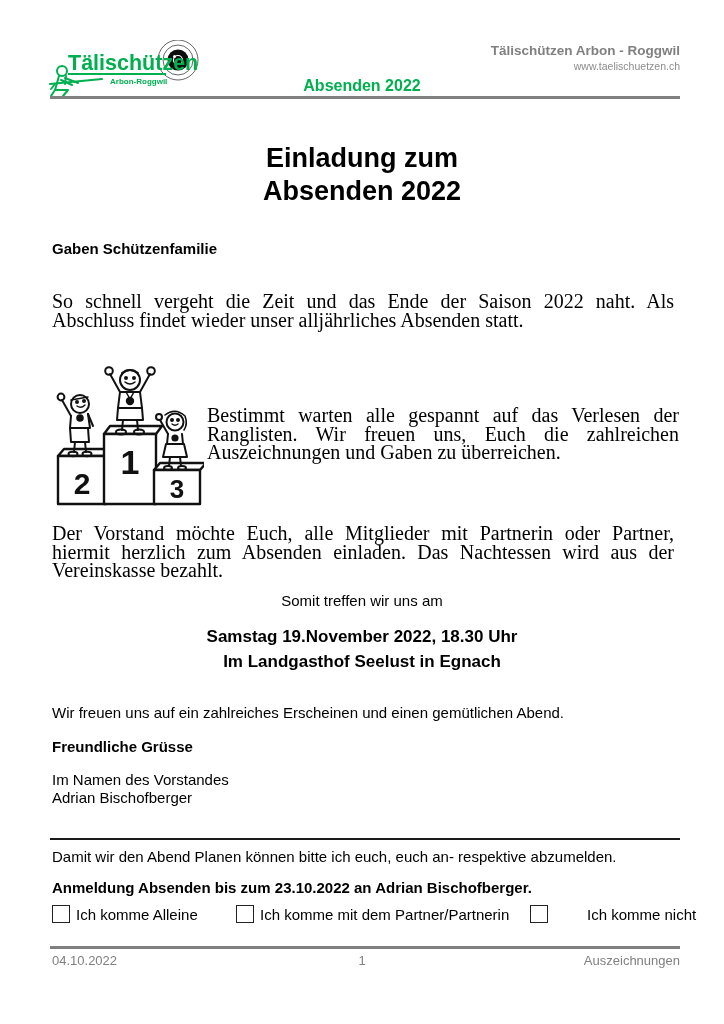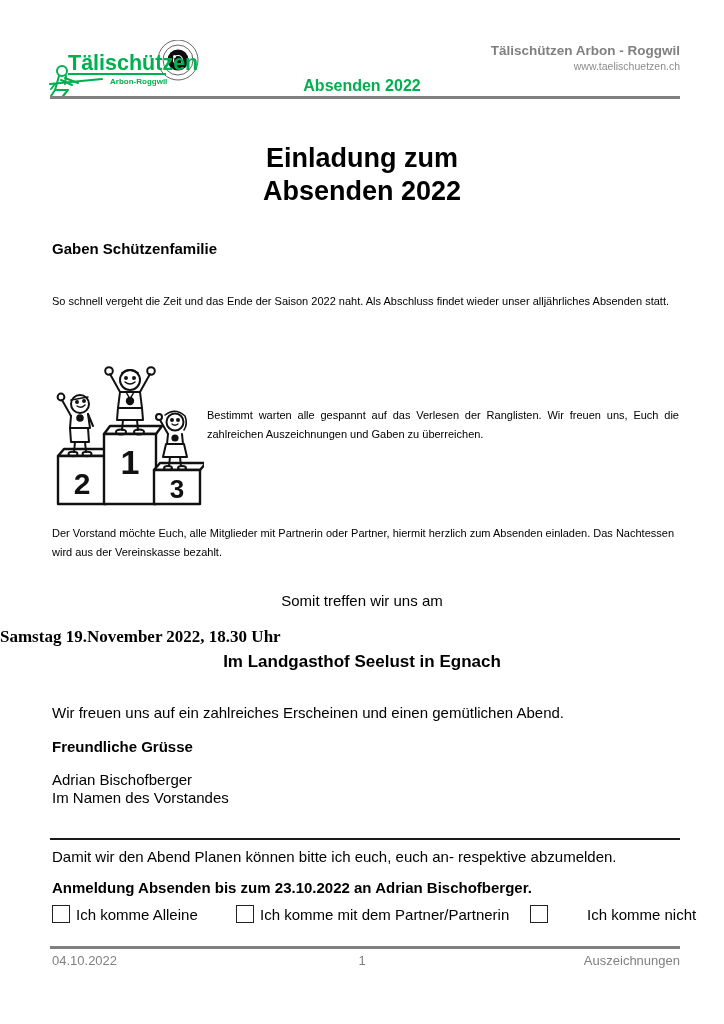--- a/index.html
+++ b/index.html
@@ -17,27 +17,27 @@
     font-size:16px; font-weight:bold; color:#00B04F;
   }
   .header-rule { position:absolute; left:50px; right:44px; top:96px; height:3px; background:#808080; }
   
   .main-title {
     position:absolute; left:0; top:142px; width:100%; text-align:center;
     font-size:27px; font-weight:bold; line-height:33px;
   }
   
   .salutation { position:absolute; left:52px; top:240px; font-size:15px; font-weight:bold; }
-  .para { font-size:11px; line-height:18.5px; text-align:justify; }
+  .para { font-size:20px; line-height:18.5px; text-align:justify;font-family:Liberation Serif, serif; }
   .para1 { position:absolute; left:52px; top:292px; width:622px; }
   .podium-svg { position:absolute; left:54px; top:356px; }
   .para2 { position:absolute; left:207px; top:406px; width:472px; }
   .para3 { position:absolute; left:52px; top:524px; width:622px; }
   .meet-intro { position:absolute; left:0; top:592px; width:100%; text-align:center; font-size:15px; }
-  .event-datetime { position:absolute; left:0; top:627px; width:100%; font-size:17px; font-weight:bold;font-family:Liberation Serif, serif; }
+  .event-datetime { position:absolute; left:0; top:627px; width:100%; text-align:center; font-size:17px; font-weight:bold; }
   .event-location { position:absolute; left:0; top:652px; width:100%; text-align:center; font-size:17px; font-weight:bold; color:#000000; }
   .para4 { position:absolute; left:52px; top:704px; font-size:15px; }
   .closing { position:absolute; left:52px; top:738px; font-size:15px; font-weight:bold; }
   .signature { position:absolute; left:52px; top:771px; font-size:15px; line-height:17.5px; }
   
   .thin-rule { position:absolute; left:50px; right:44px; top:838px; height:2px; background:#1a1a1a; }
   .rsvp-note { position:absolute; left:52px; top:848px; font-size:15px; }
   .rsvp-deadline { position:absolute; left:52px; top:879px; font-size:15px; font-weight:bold; }
   .rsvp-option { position:absolute; top:905px; display:flex; align-items:center; font-size:15px; }
   .rsvp-option .box {
@@ -179,22 +179,22 @@
   <div class="para para3">Der Vorstand möchte Euch, alle Mitglieder mit Partnerin oder Partner, hiermit herzlich zum Absenden einladen. Das Nachtessen wird aus der Vereinskasse bezahlt.</div>
 
   <div class="meet-intro">Somit treffen wir uns am</div>
   <div class="event-datetime">Samstag 19.November 2022, 18.30 Uhr</div>
   <div class="event-location">Im Landgasthof Seelust in Egnach</div>
 
   <div class="para4">Wir freuen uns auf ein zahlreiches Erscheinen und einen gemütlichen Abend.</div>
   <div class="closing">Freundliche Grüsse</div>
 
   <div class="signature">
+    <div>Im Namen des Vorstandes</div>
     <div>Adrian Bischofberger</div>
-    <div>Im Namen des Vorstandes</div>
   </div>
 
   <div class="thin-rule"></div>
   <div class="rsvp-note">Damit wir den Abend Planen können bitte ich euch, euch an- respektive abzumelden.</div>
   <div class="rsvp-deadline">Anmeldung Absenden bis zum 23.10.2022 an Adrian Bischofberger.</div>
 
   <div class="rsvp-option opt1">
     <span class="box"></span>
     <span>Ich komme Alleine</span>
   </div>

